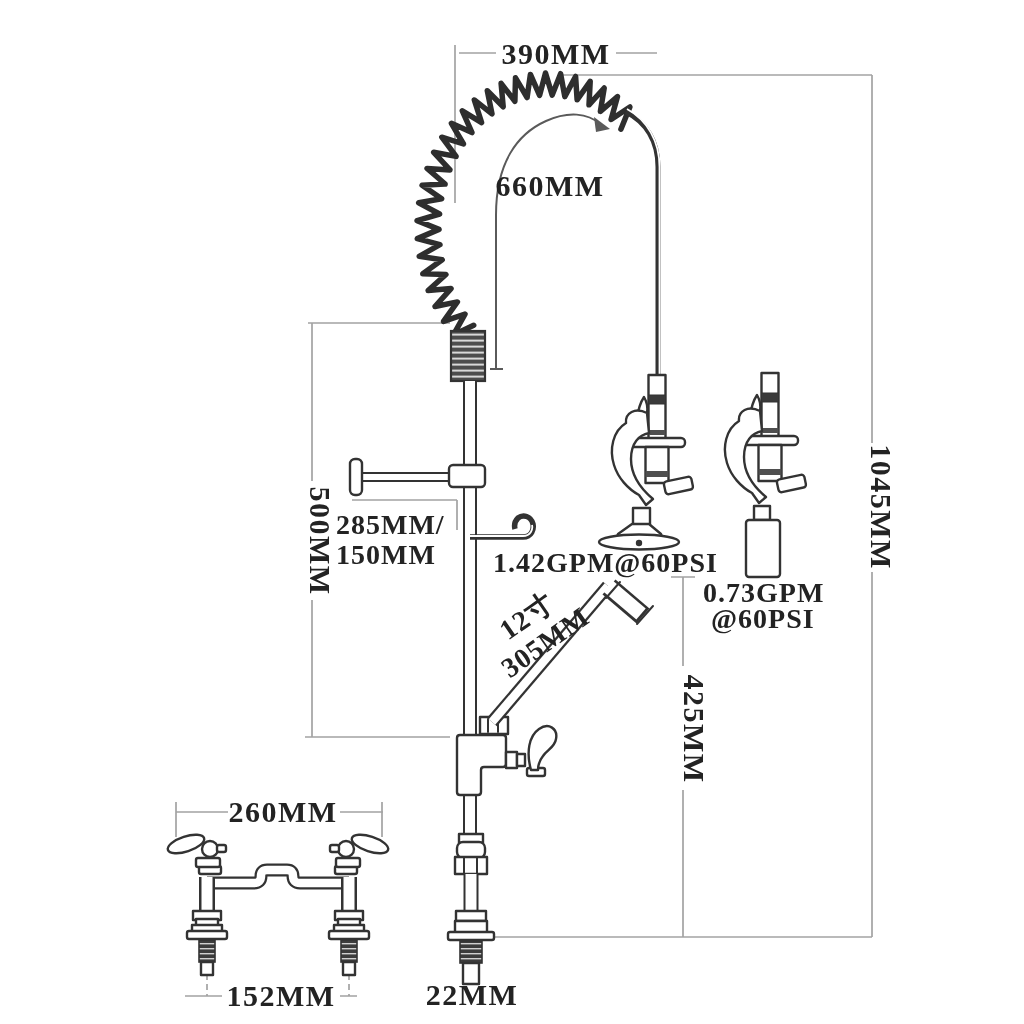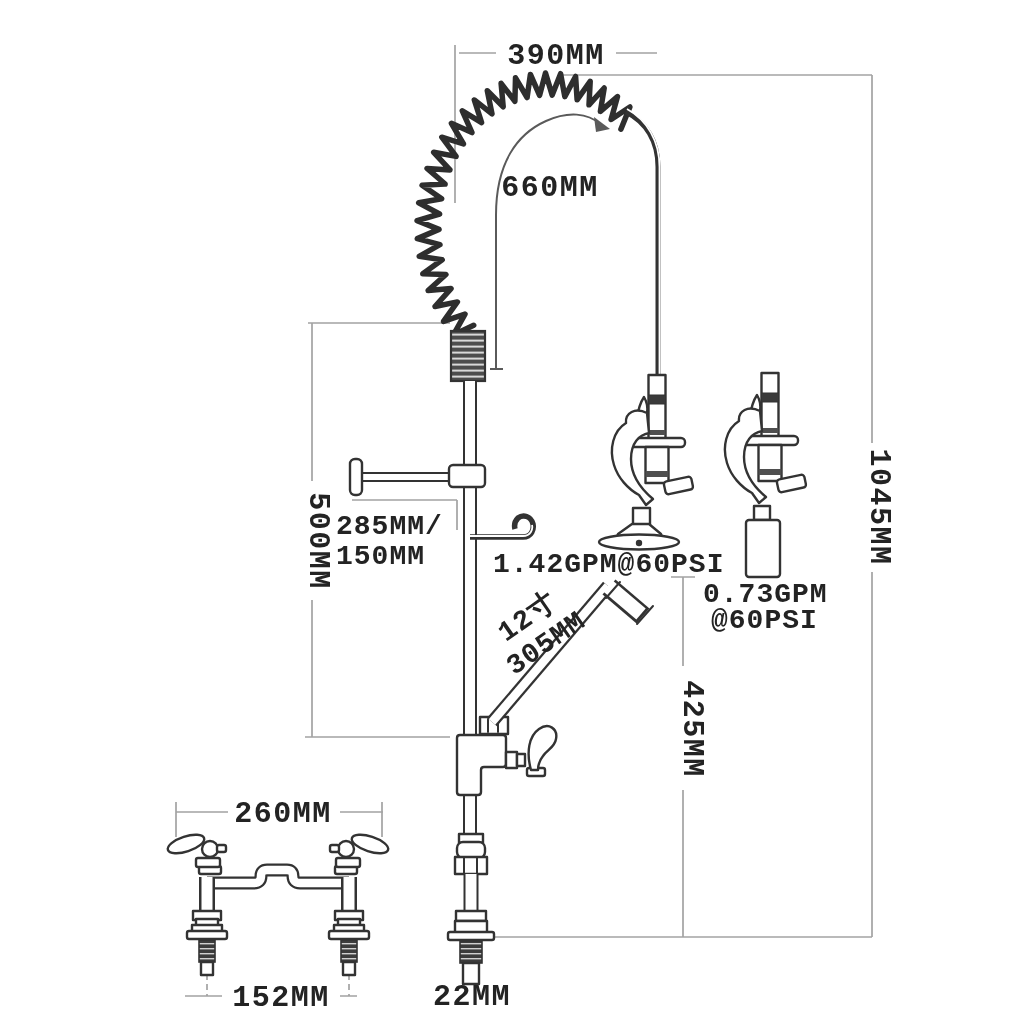--- a/index.html
+++ b/index.html
@@ -1,17 +1,17 @@
 <!DOCTYPE html>
 <html><head>
 <meta charset="utf-8">
 <style>
   html,body{margin:0;padding:0;background:#ffffff;}
   .stage{position:relative;width:1024px;height:1024px;background:#ffffff;overflow:hidden;
-         font-family:Liberation Mono, monospace;}
+         font-family:Liberation Serif, serif;}
   svg{position:absolute;left:0;top:0;}
   
   .dim{stroke:#a3a3a3;stroke-width:1.7;fill:none;}
   .dimdash{stroke:#a3a3a3;stroke-width:1.7;fill:none;stroke-dasharray:6 4;}
   .inner-arc{stroke:#5a5a5a;stroke-width:2;fill:none;}
   
   .o{fill:#ffffff;stroke:#333333;stroke-width:2.4;stroke-linejoin:round;stroke-linecap:round;}
   .ln{fill:none;stroke:#333333;stroke-width:2;stroke-linecap:round;}
   .darkfill{fill:#3a3a3a;stroke:#333333;stroke-width:1;}
   .graystripe{fill:#4f4f4f;}

